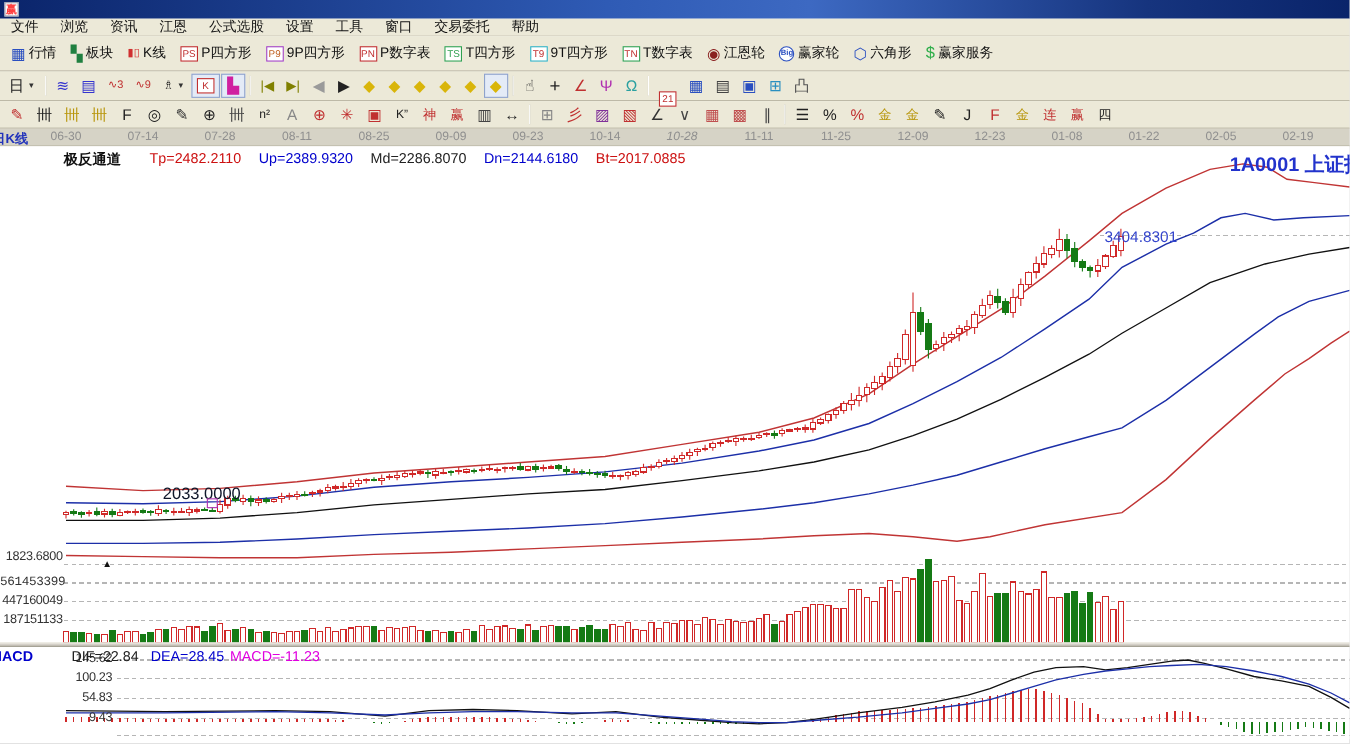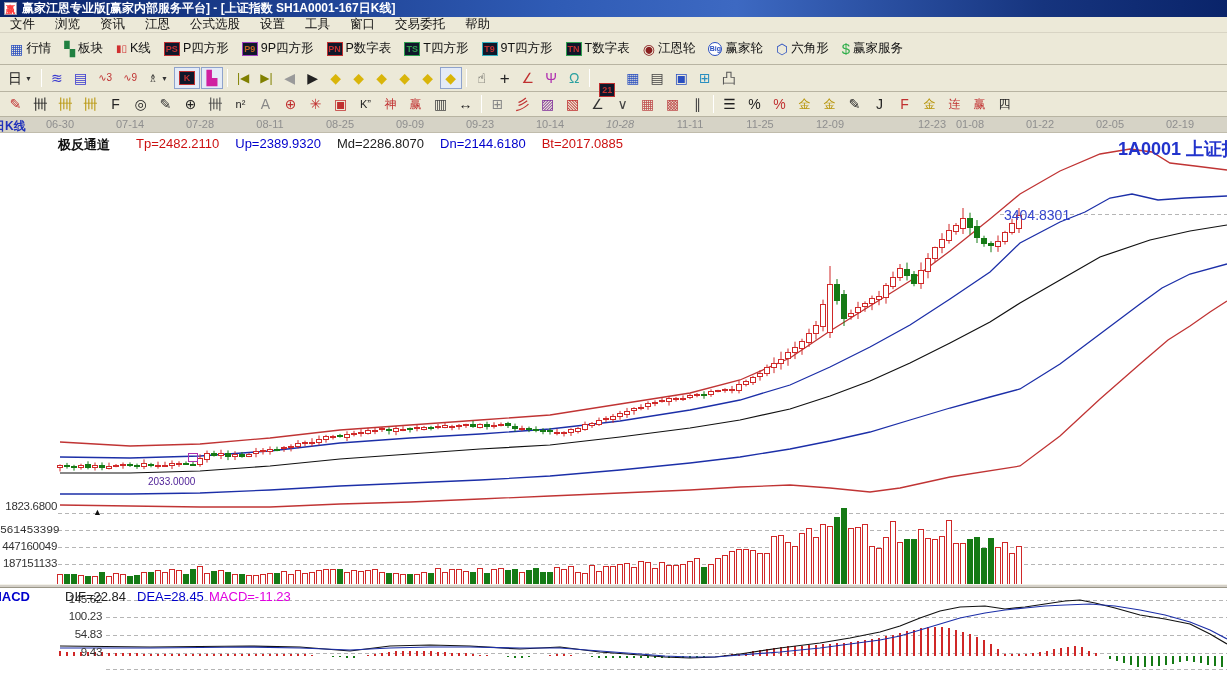--- a/index.html
+++ b/index.html
@@ -11,56 +11,55 @@
 .menu-item{padding:2px 10px;cursor:default}
 .toolbar{background:#ece9d8;display:flex;align-items:center;border-bottom:1px solid #b8b4a2}
 .toolbar-a{height:32px;padding:0 5px;gap:3px}
 .toolbar-b{height:27px;padding:0 3px;gap:1px}
 .toolbar-c{height:25px;padding:0 3px;gap:0}
 .ibtn{display:inline-flex;align-items:center;justify-content:center;gap:3px;padding:1px 4px;min-width:22px;height:22px;font-size:12.5px;color:#111;border:1px solid transparent}
 .toolbar-c .ibtn{height:20px;min-width:25px;padding:1px 2px}
 .ibtn.pressed{border:1px solid #8fa3cc;background:#e4ebf7}
 .glyph{font-size:14px;line-height:1}
 .tlabel{font-size:12.5px;white-space:nowrap}
-.boxico{display:inline-block;font-size:9px;font-weight:bold;line-height:12px;width:16px;height:14px;text-align:center;border:1px solid;background:#0f172a}
+.boxico{display:inline-block;font-size:9px;font-weight:normal;line-height:12px;width:16px;height:14px;text-align:center;border:1px solid;background:#ffffff}
 .circico{display:inline-block;font-size:7px;font-weight:bold;line-height:12px;width:14px;height:14px;text-align:center;border:1px solid;border-radius:50%;background:#fff}
 .caret{font-size:7px;color:#333}
 .vsep{width:1px;height:18px;background:#b0ac9c;border-right:1px solid #fff;margin:0 3px}
 .datebar{height:16px;background:#d6d3c6;position:relative;font-size:11px;color:#8f8f8f;border-bottom:1px solid #c0bcac}
 .date-label{position:absolute;top:1px;transform:translateX(-50%);letter-spacing:0;white-space:nowrap}
 .kline-tag{position:absolute;left:-7px;top:1px;color:#2233bb;font-size:12px;font-weight:bold}
 .chart{position:relative;width:1227px;height:539px;background:#fff}
 .chart svg{position:absolute;left:0;top:0}
 .ch-header{position:absolute;left:58px;top:3px;font-size:13px;display:flex;gap:0;white-space:nowrap}
 .ch-header .name{color:#111;margin-right:26px;font-weight:bold}
 .ch-header .val{margin-right:16px}
 .c-red{color:#cc1111}.c-blue{color:#0000cc}.c-dark{color:#222}.c-mag{color:#e000e0}
 .sym{position:absolute;top:4px;left:1118px;color:#2233cc;font-size:18px;font-weight:bold;white-space:nowrap}
 .pm{position:absolute;top:74px;left:1004px;color:#3344cc;font-size:14px}
-.lvl{position:absolute;top:343px;left:148px;color:#4c1d95;font-size:10px}
+.lvl{position:absolute;top:308px;left:148px;color:#0f172a;font-size:15px}
 .tri{position:absolute;top:374px;left:93px;color:#111;font-size:9px}
 .sigbox{position:absolute;top:320px;left:188px;width:10px;height:9px;border:1px solid #b030b0}
 .axis-label{position:absolute;text-align:right;color:#333;font-size:11.5px;letter-spacing:-0.3px}
 .axis-label.vol{left:0;width:57px}
 .axis-label.macd{left:0;width:102px}
 .sep-bar{position:absolute;left:0;top:451px;width:1227px;height:4px;background:#d4d0c8;border-top:1px solid #f4f2ea;border-bottom:1px solid #9a9688}
 .macd-header{position:absolute;top:456px;left:0;width:400px;font-size:13px;white-space:nowrap}
 .macd-header .mname{position:absolute;left:-9px;color:#0000cc;font-weight:bold}
 .macd-header .m1{position:absolute;left:65px}
 .macd-header .m2{position:absolute;left:137px}
 .macd-header .m3{position:absolute;left:209px}
 .wm{position:absolute;top:477px;left:1062px;font-size:34px;font-weight:bold;letter-spacing:-1px;color:rgba(255,240,240,0.12);-webkit-text-stroke:2px #cf2b2b;white-space:nowrap}
 </style>
 </head>
 <body>
 
 <div class="window">
   <div class="titlebar">
     <span class="app-icon">赢</span>
-    <span>赢家江恩专业版[赢家内部服务平台] - [上证指数  SH1A0001-167日K线]</span>
   </div>
   <div class="menubar" id="menubar">
       <span class="menu-item">文件</span>
       <span class="menu-item">浏览</span>
       <span class="menu-item">资讯</span>
       <span class="menu-item">江恩</span>
       <span class="menu-item">公式选股</span>
       <span class="menu-item">设置</span>
       <span class="menu-item">工具</span>
       <span class="menu-item">窗口</span>
@@ -347,21 +346,21 @@
       <span class="date-label" style="left: 200px;">07-28</span>
       <span class="date-label" style="left: 270px;">08-11</span>
       <span class="date-label" style="left: 340px;">08-25</span>
       <span class="date-label" style="left: 410px;">09-09</span>
       <span class="date-label" style="left: 480px;">09-23</span>
       <span class="date-label" style="left: 550px;">10-14</span>
       <span class="date-label" style="left: 620px; font-style: italic;">10-28</span>
       <span class="date-label" style="left: 690px;">11-11</span>
       <span class="date-label" style="left: 760px;">11-25</span>
       <span class="date-label" style="left: 830px;">12-09</span>
-      <span class="date-label" style="left: 900px; margin-left: 32px;">12-23</span>
+      <span class="date-label" style="left: 900px;">12-23</span>
       <span class="date-label" style="left: 970px;">01-08</span>
       <span class="date-label" style="left: 1040px;">01-22</span>
       <span class="date-label" style="left: 1110px;">02-05</span>
       <span class="date-label" style="left: 1180px;">02-19</span>
     </div>
   <div class="chart">
     <svg id="chartSvg" width="1227" height="539">
         <line x1="58" y1="380" x2="1227" y2="380" stroke="#b5b5b5" stroke-width="1" stroke-dasharray="4,3" shape-rendering="crispEdges"></line>
         <line x1="1000" y1="81" x2="1227" y2="81" stroke="#b5b5b5" stroke-width="1" stroke-dasharray="4,3" shape-rendering="crispEdges"></line>
         <line x1="58" y1="397" x2="1227" y2="397" stroke="#b5b5b5" stroke-width="1" stroke-dasharray="4,3" shape-rendering="crispEdges"></line>

